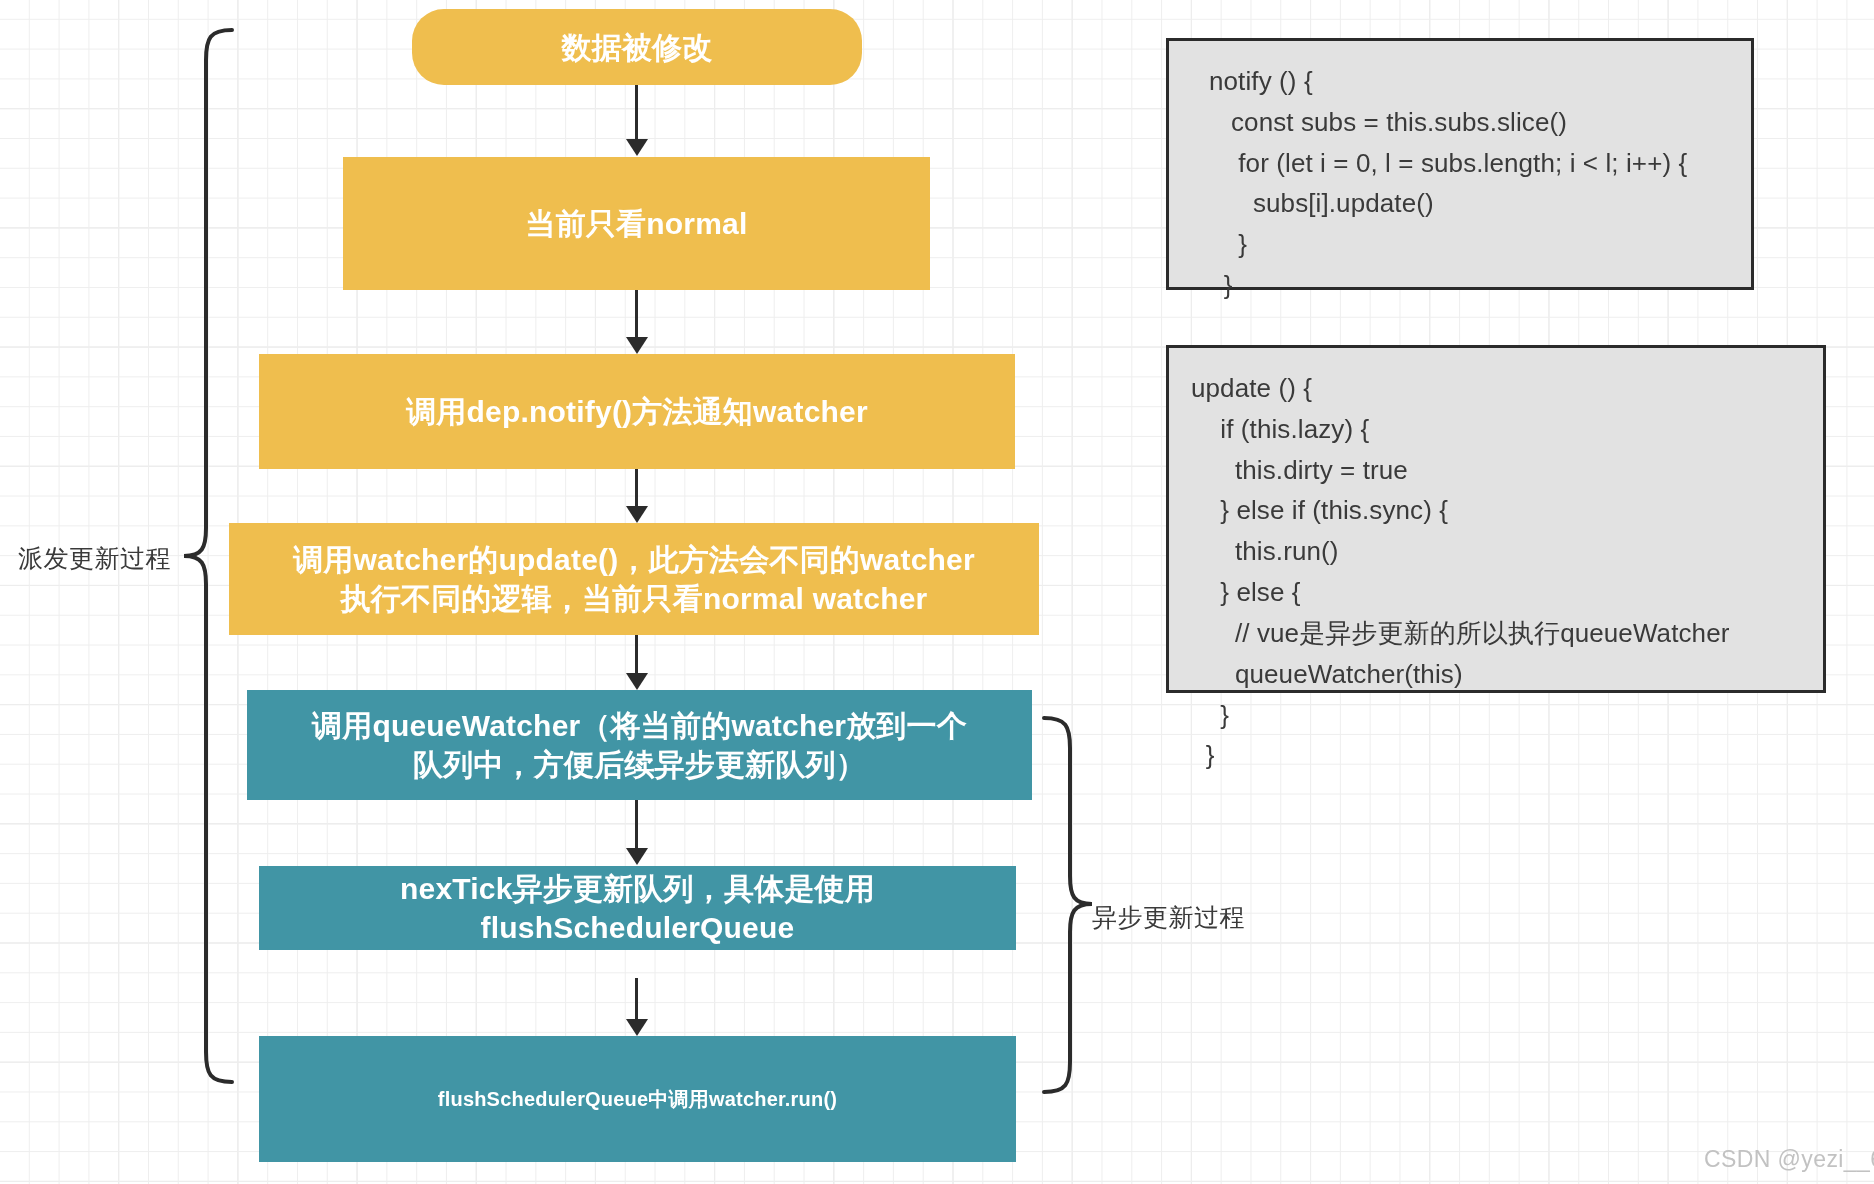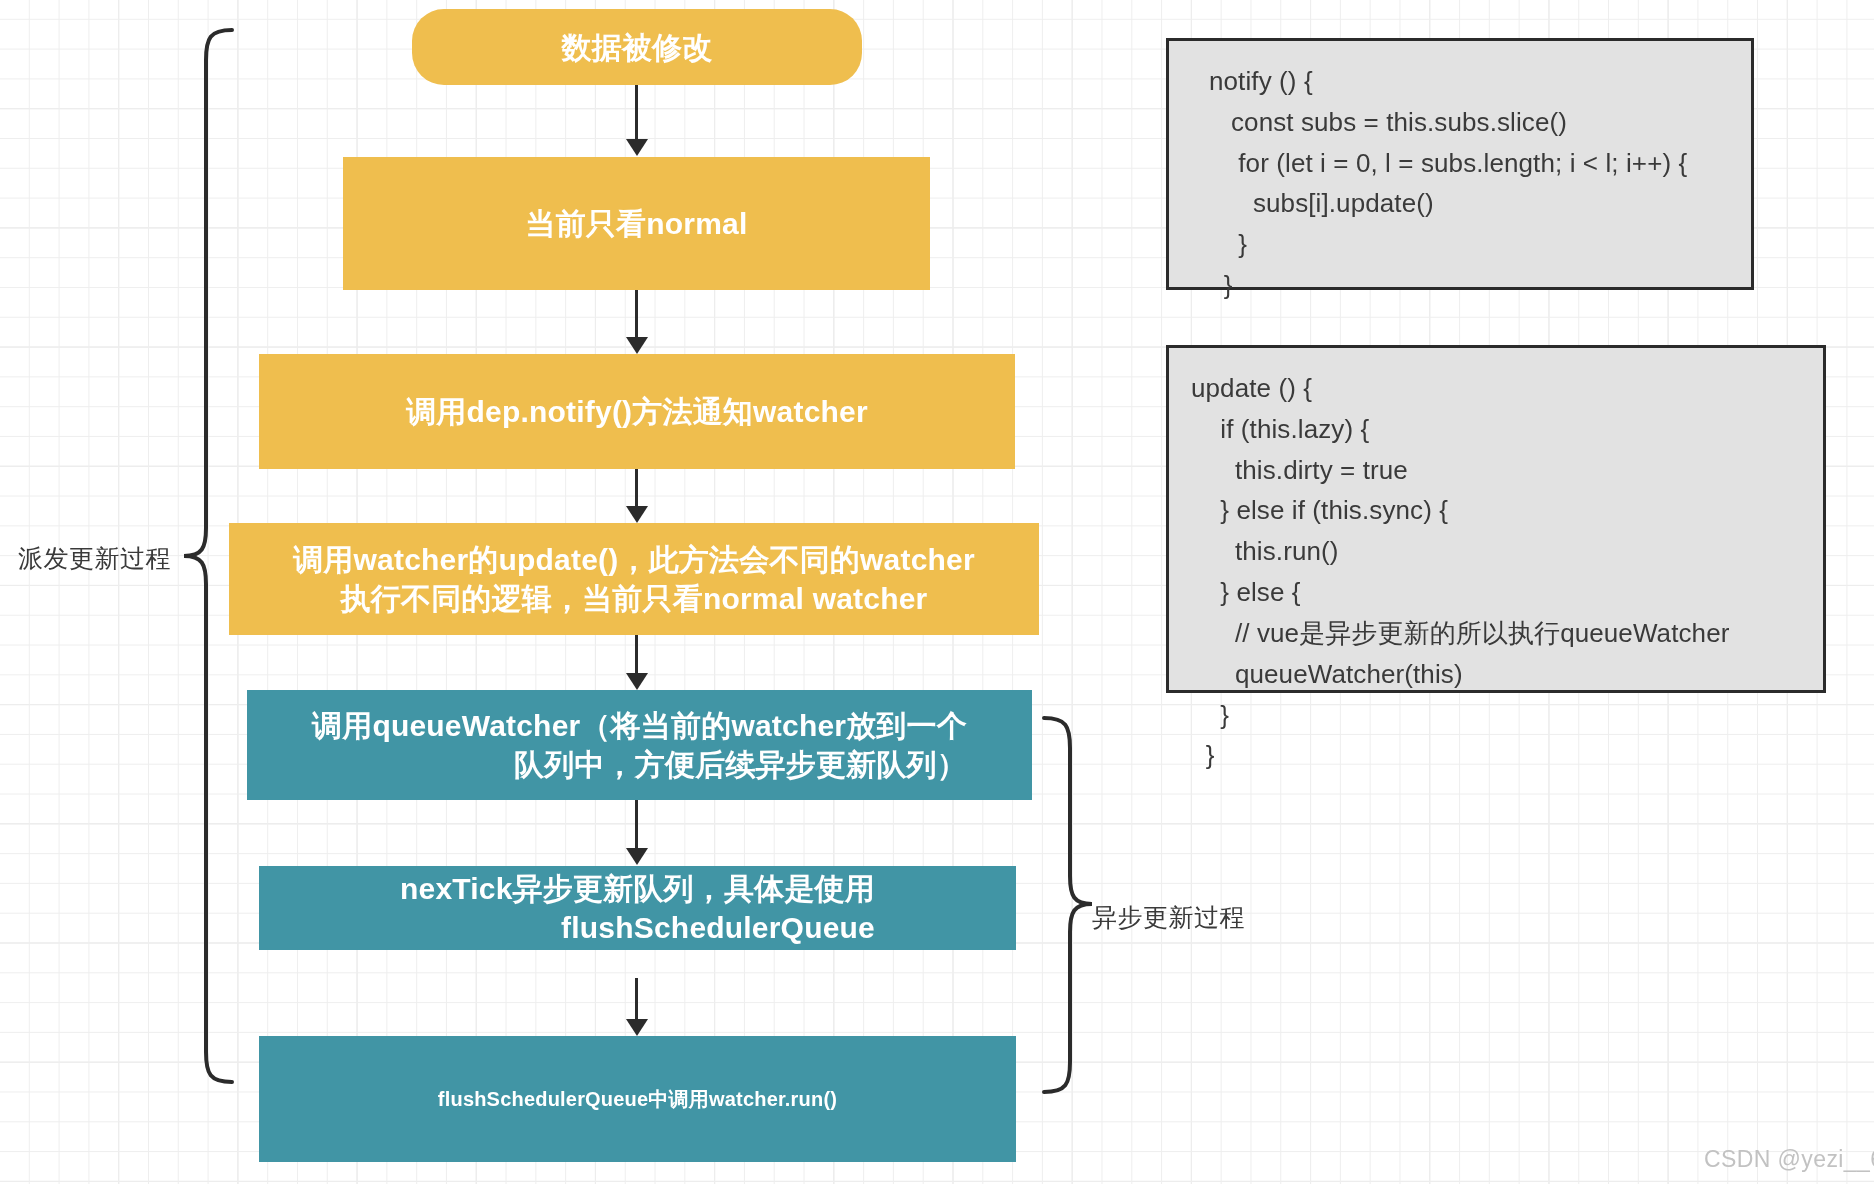--- a/index.html
+++ b/index.html
@@ -36,21 +36,21 @@
     justify-content: center;
     text-align: center;
     color: #ffffff;
     line-height: 1.30;
     letter-spacing: 0.2px;
     padding: 10px 10px;
     white-space: pre-line;
     font-weight: bold;
   }
   .node.amber  { background: #efbe4e; }
-  .node.teal   { background: #4195a5; text-align: right; }
+  .node.teal   { background: #4195a5; }
   .node.rounded{ border-radius: 32px; }
 
   
   .conn {
     position: absolute;
     background: #2b2b2b;
     width: 3px;
   }
   .arrowhead {
     position: absolute;

